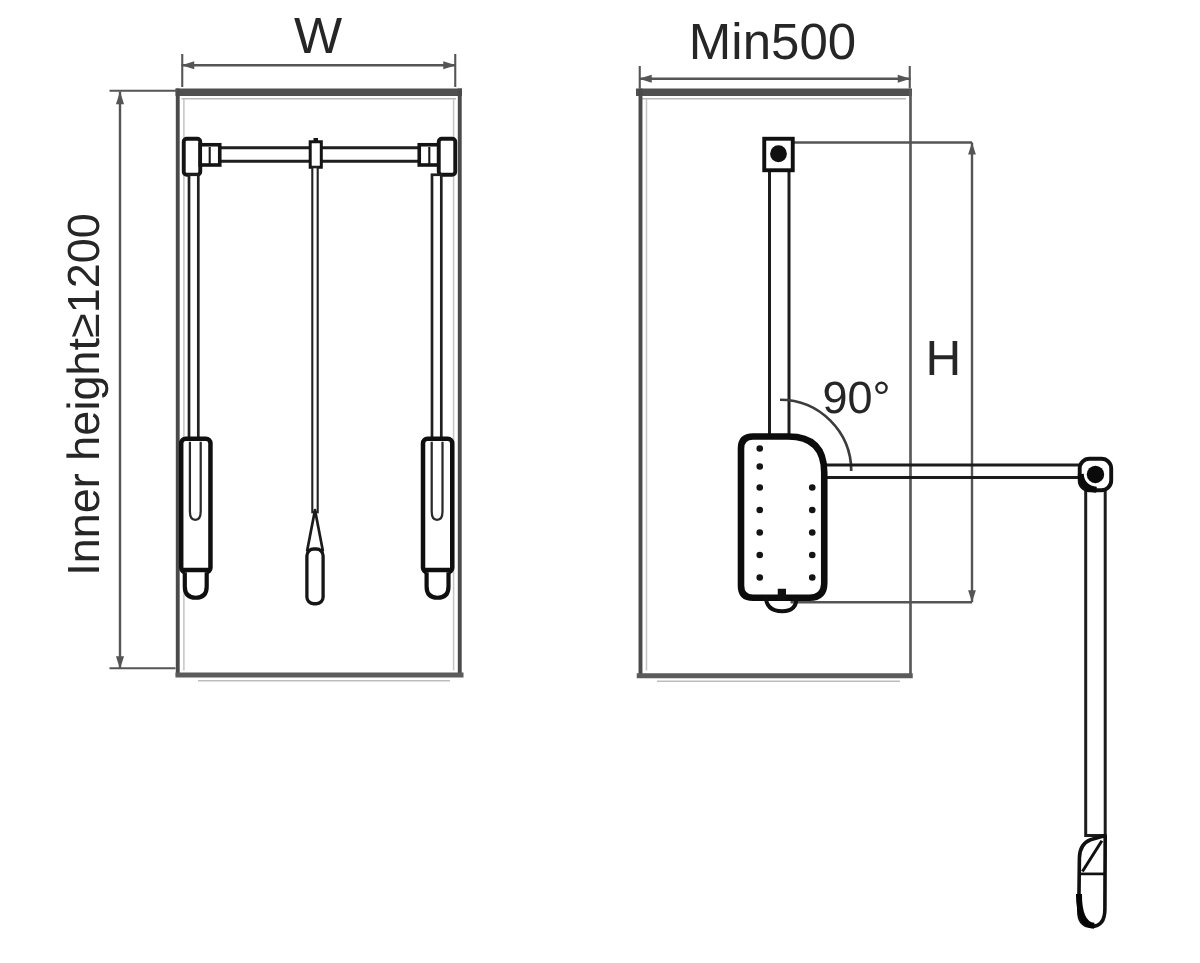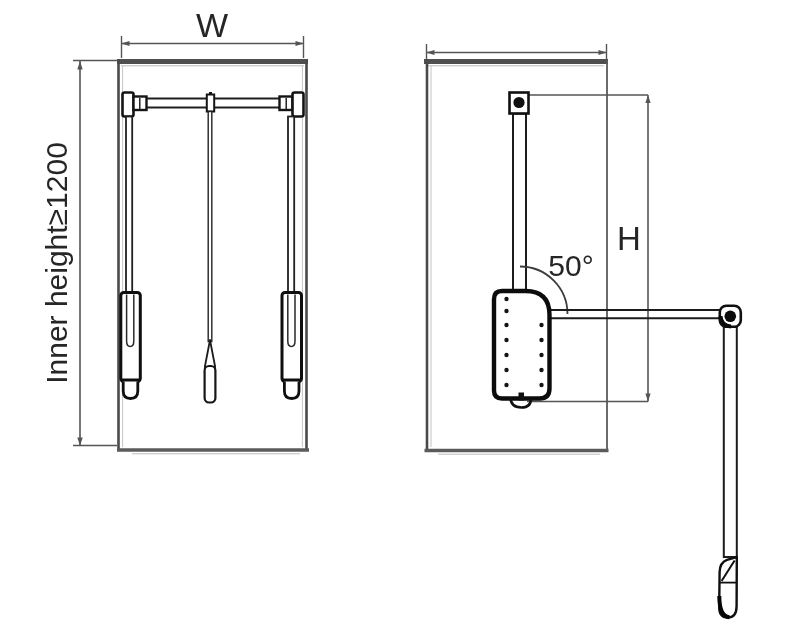--- a/index.html
+++ b/index.html
@@ -187,17 +187,18 @@
         <line x1="719.4" y1="582.6" x2="736.6" y2="582.6" stroke="#101010" stroke-width="1.8"></line>
         <path d="M719.3 596 Q719.3 616.5 729.5 617.2" fill="none" stroke="#050505" stroke-width="4"></path>
       </g>
     </g>
   </svg>
 
   <div class="dim-label lbl-w">W</div>
 
   <div class="dim-label lbl-innerh">Inner height≥1200</div>
 
+  <div class="dim-label lbl-min500">Min500</div>
 
   <div class="dim-label lbl-h">H</div>
 
-  <div class="dim-label lbl-angle">50°</div>
+  <div class="dim-label lbl-angle">90°</div>
 </div>
 
 </body></html>

